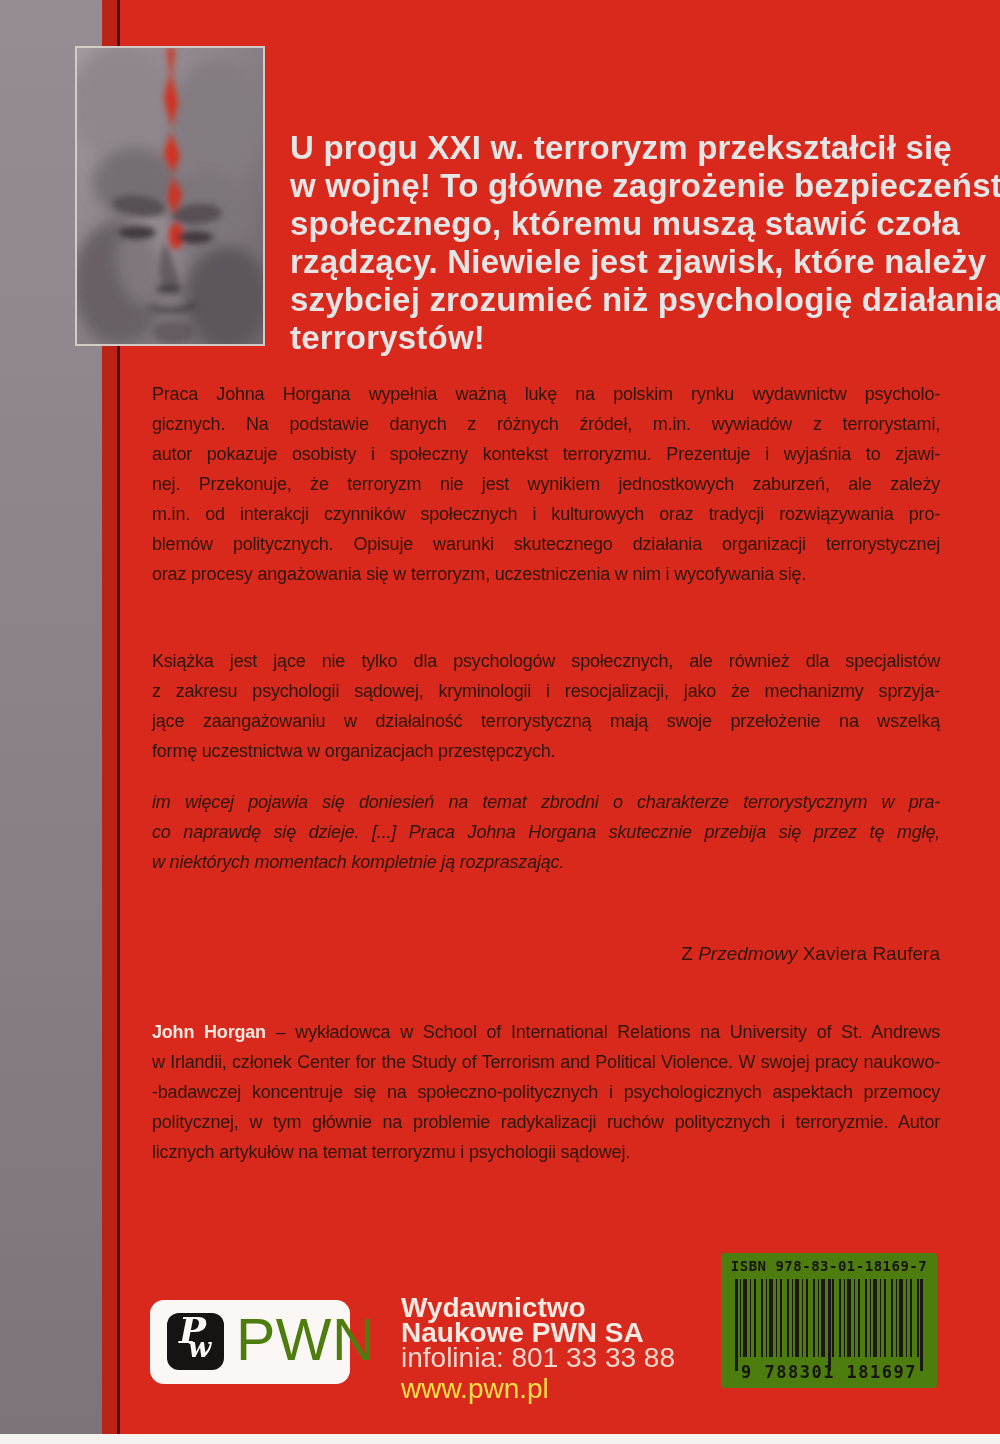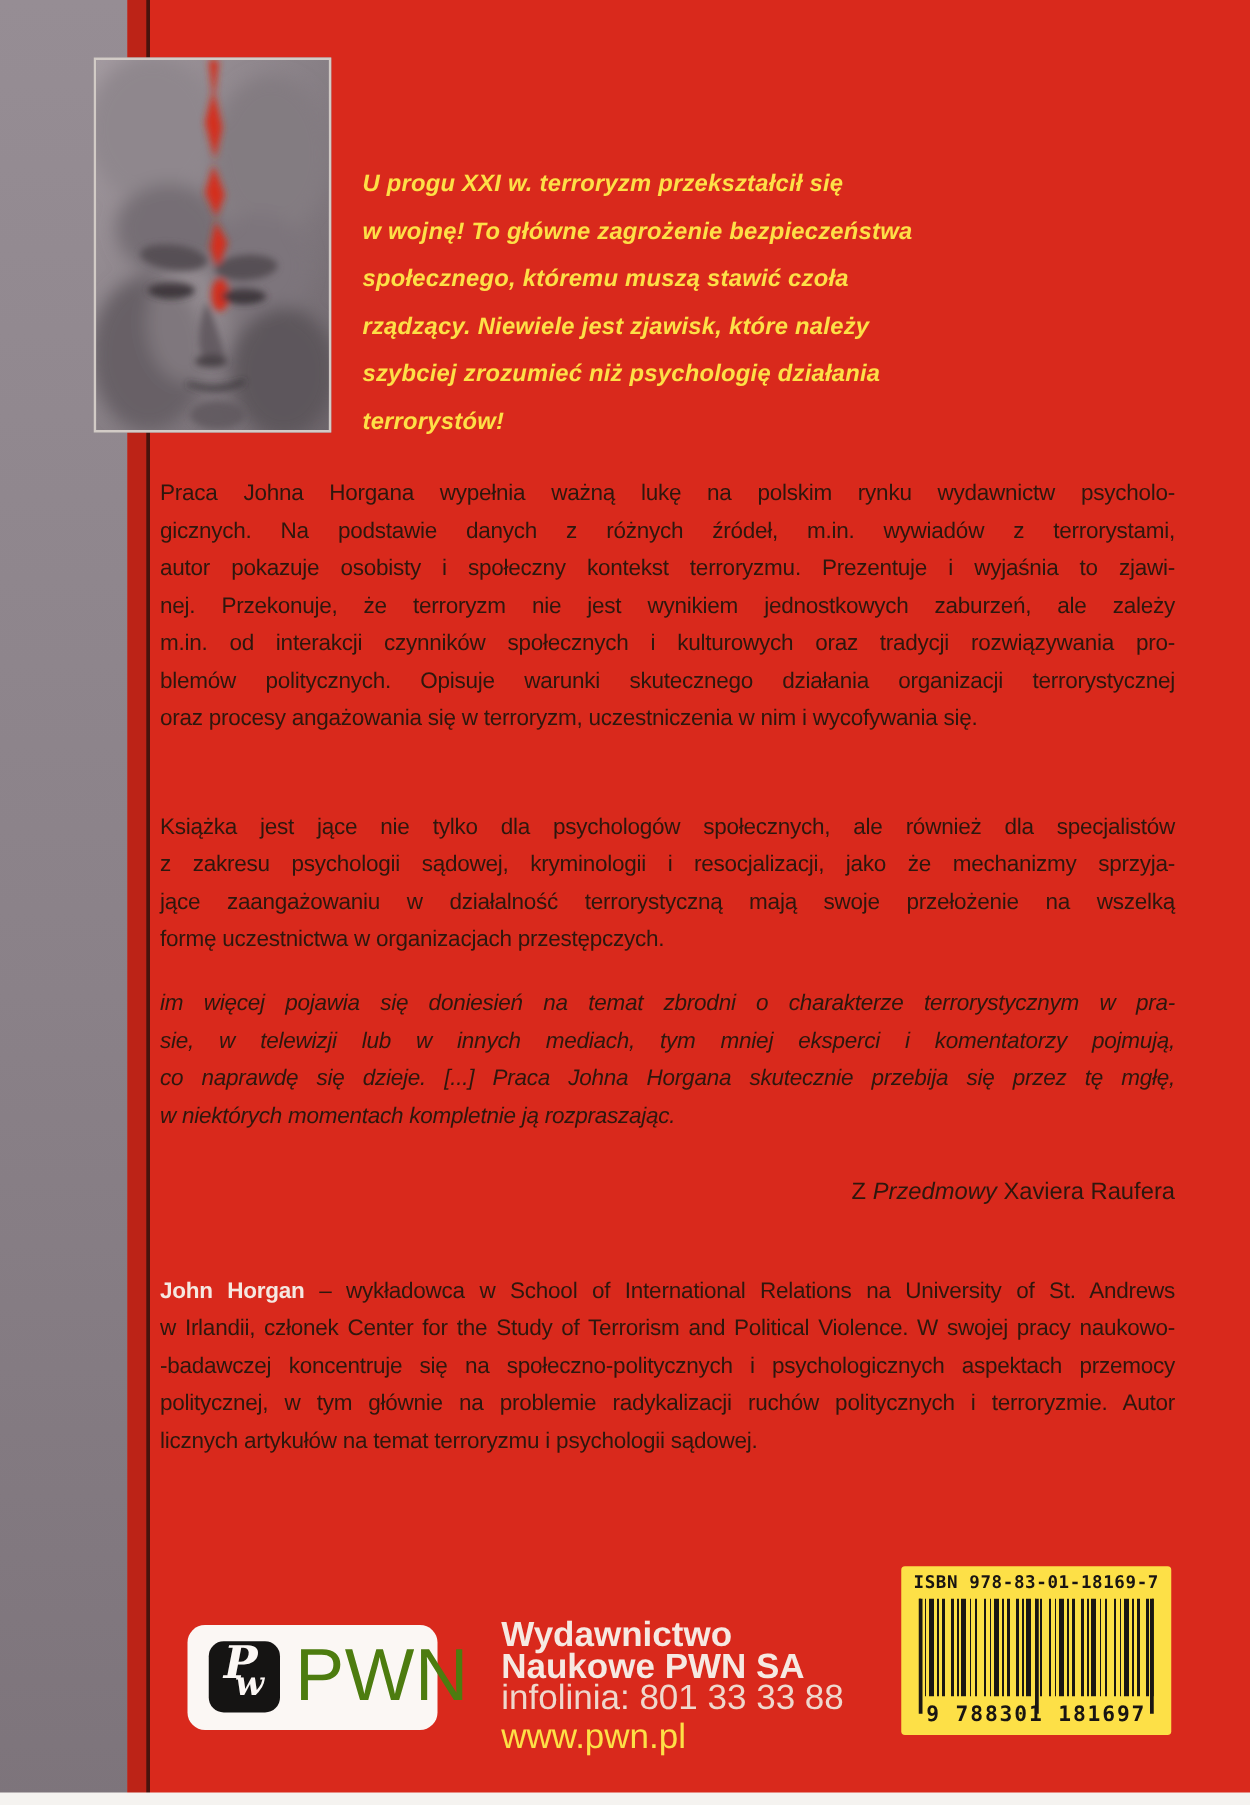--- a/index.html
+++ b/index.html
@@ -15,27 +15,27 @@
   .spine-line{position:absolute;left:117px;top:0;width:3px;height:100%;background:#49130d;}
   .scan-edge{position:absolute;left:0;bottom:0;width:100%;height:10px;background:#f5f3f0;}
 
   
   .photo{position:absolute;left:75px;top:46px;width:190px;height:300px;
     box-sizing:border-box;border:2px solid #d2cbc6;background:#8d858b;}
   .photo svg{display:block;width:100%;height:100%;}
 
   
   .headline{position:absolute;left:290px;top:129px;width:660px;}
-  .hl{font-weight:bold;font-size:19px;line-height:38px;color:#fde047;
-    white-space:nowrap;letter-spacing:0.2px;font-style:italic;}
+  .hl{font-weight:bold;font-size:33px;line-height:38px;color:#e5e5e5;
+    white-space:nowrap;letter-spacing:0.2px;}
 
   
   .body-block{position:absolute;left:128px;width:812px;color:#2e170d;}
   .jline{font-size:18px;line-height:30px;height:30px;letter-spacing:-0.2px;
-    white-space:nowrap;text-align:justify;text-align-last:justify;}
+    white-space:nowrap;text-align:justify;text-align-last:justify;margin-left:24px;}
   .jline.last{text-align:right;text-align-last:left;}
   .quote .jline{font-style:italic;}
   .p1{top:379px;} .p2{top:646px;} .q{top:787px;} .bio{top:1017px;}
 
   .attrib{position:absolute;left:128px;width:812px;top:941px;text-align:right;
     font-size:19px;line-height:26px;color:#2e170d;}
   .attrib .it{font-style:italic;}
 
   .bio-name{color:#f5e8e1;font-weight:bold;}
 
@@ -53,21 +53,21 @@
 
   
   .pub{position:absolute;left:372px;top:1295px;}
   .pub div{font-size:28px;line-height:25px;margin-left:29px;}
   .pub .b{font-weight:bold;color:#f6e9e2;}
   .pub .r{color:#efd8cd;}
   .pub .w{margin-top:6px;color:#fde047;}
 
   
   .bc{position:absolute;left:721px;top:1253px;width:216px;height:135px;
-    background:#fde047;border-radius:3px;}
+    background:#4d7c0f;border-radius:3px;}
   .bc-isbn{position:absolute;top:5px;width:100%;text-align:center;
     font-family:"DejaVu Sans Mono",monospace;font-weight:bold;font-size:14px;
     letter-spacing:0.5px;color:#191512;}
   .bc-bars{position:absolute;left:14px;right:14px;top:26px;height:78px;
     background:repeating-linear-gradient(90deg,
       #1b1713 0 2px,transparent 2px 5px,
       #1b1713 5px 6px,transparent 6px 8px,
       #1b1713 8px 12px,transparent 12px 15px,
       #1b1713 15px 16px,transparent 16px 19px,
       #1b1713 19px 21px,transparent 21px 26px);}
@@ -149,21 +149,20 @@
 
   <div class="body-block p2">
     <div class="jline">Książka jest jące nie tylko dla psychologów społecznych, ale również dla specjalistów</div>
     <div class="jline">z zakresu psychologii sądowej, kryminologii i resocjalizacji, jako że mechanizmy sprzyja-</div>
     <div class="jline">jące zaangażowaniu w działalność terrorystyczną mają swoje przełożenie na wszelką</div>
     <div class="jline last">formę uczestnictwa w organizacjach przestępczych.</div>
   </div>
 
   <div class="body-block q quote">
     <div class="jline">im więcej pojawia się doniesień na temat zbrodni o charakterze terrorystycznym w pra-</div>
-    <div class="jline">sie, w telewizji lub w innych mediach, tym mniej eksperci i komentatorzy pojmują,</div>
     <div class="jline">co naprawdę się dzieje. [...] Praca Johna Horgana skutecznie przebija się przez tę mgłę,</div>
     <div class="jline last">w niektórych momentach kompletnie ją rozpraszając.</div>
   </div>
 
   <div class="attrib"><span>Z </span><span class="it">Przedmowy</span><span> Xaviera Raufera</span></div>
 
   <div class="body-block bio">
     <div class="jline"><span class="bio-name">John Horgan</span><span> – wykładowca w School of International Relations na University of St. Andrews</span></div>
     <div class="jline">w Irlandii, członek Center for the Study of Terrorism and Political Violence. W swojej pracy naukowo-</div>
     <div class="jline">-badawczej koncentruje się na społeczno-politycznych i psychologicznych aspektach przemocy</div>

